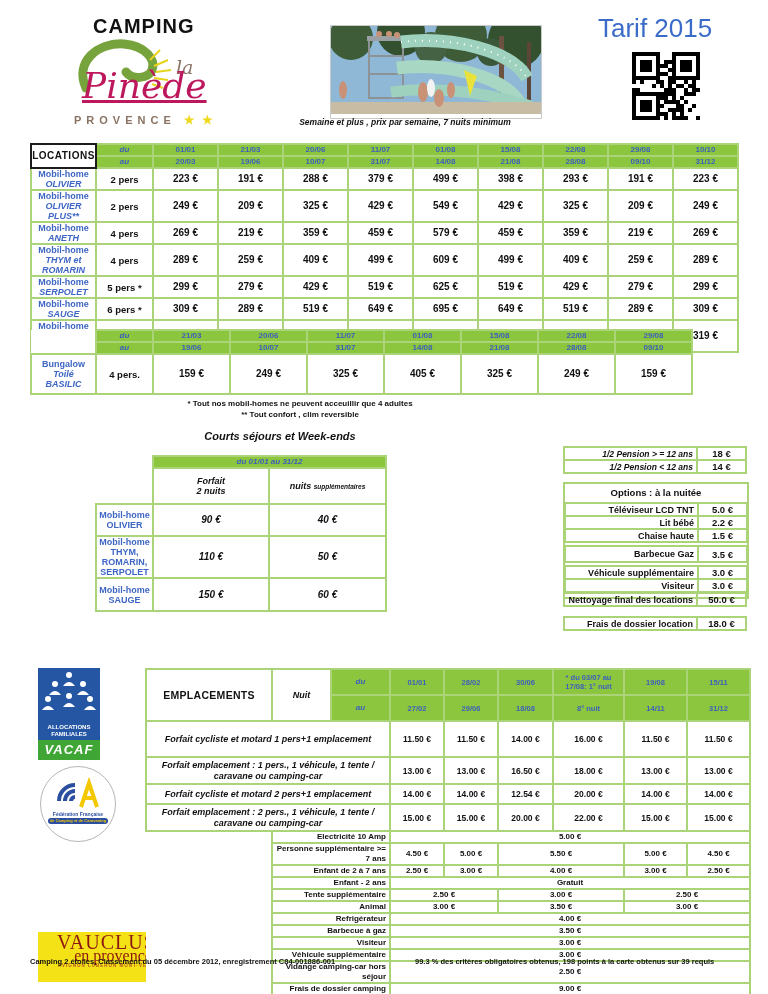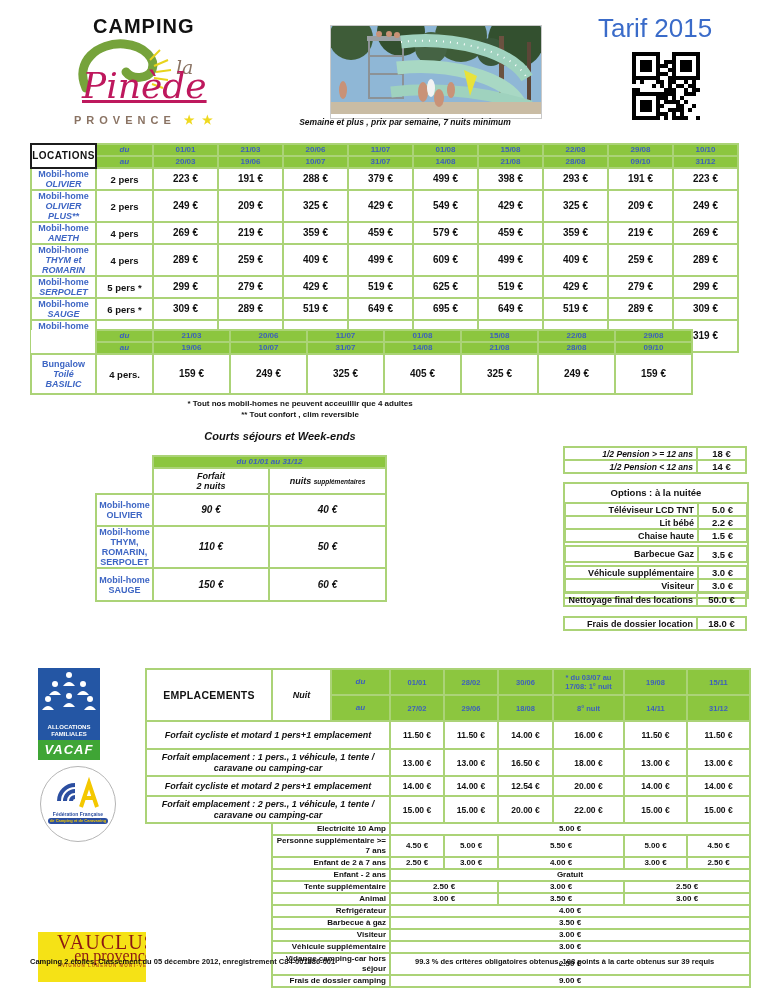--- a/index.html
+++ b/index.html
@@ -428,21 +428,21 @@
     <colgroup>
         <col style="width:57px">
         <col style="width:116px">
         <col style="width:117px">
       </colgroup>
     <tbody id="courts-tbody">
         <tr style="height: 12px;">
           <td class="blank"></td>
           <td class="gt-cell cbar" colspan="2" style="border: 2px solid rgb(171, 211, 119);">du 01/01 au 31/12</td>
         </tr>
-        <tr style="height: 26px;">
+        <tr style="height: 36px;">
           <td class="blank"></td>
           <td class="chead" style="border: 2px solid rgb(171, 211, 119);">
             <div>Forfait</div>
             <div>2 nuits</div>
           </td>
           <td class="chead" style="border: 2px solid rgb(171, 211, 119);">nuits <span class="sm">supplémentaires</span></td>
         </tr>
         <tr style="height: 32px;">
           <td class="rowlab" style="border: 2px solid rgb(171, 211, 119);">
             <div>Mobil-home</div>
@@ -633,21 +633,21 @@
         </tr>
         <tr style="height: 26px;">
           <td class="ghead glab">au</td>
           <td class="ghead sm">27/02</td>
           <td class="ghead sm">29/06</td>
           <td class="ghead sm">18/08</td>
           <td class="ghead sm">8° nuit</td>
           <td class="ghead sm">14/11</td>
           <td class="ghead sm">31/12</td>
         </tr>
-        <tr style="height: 28px;">
+        <tr style="height: 36px;">
           <td class="flabel" colspan="3" style="padding: 0px 14px;">Forfait cycliste et motard 1 pers+1 emplacement</td>
           <td class="eprice">11.50 €</td>
           <td class="eprice">11.50 €</td>
           <td class="eprice">14.00 €</td>
           <td class="eprice">16.00 €</td>
           <td class="eprice">11.50 €</td>
           <td class="eprice">11.50 €</td>
         </tr>
         <tr style="height: 27px;">
           <td class="flabel" colspan="3" style="padding: 0px 14px;">Forfait emplacement : 1 pers., 1 véhicule, 1 tente / caravane ou camping-car</td>

